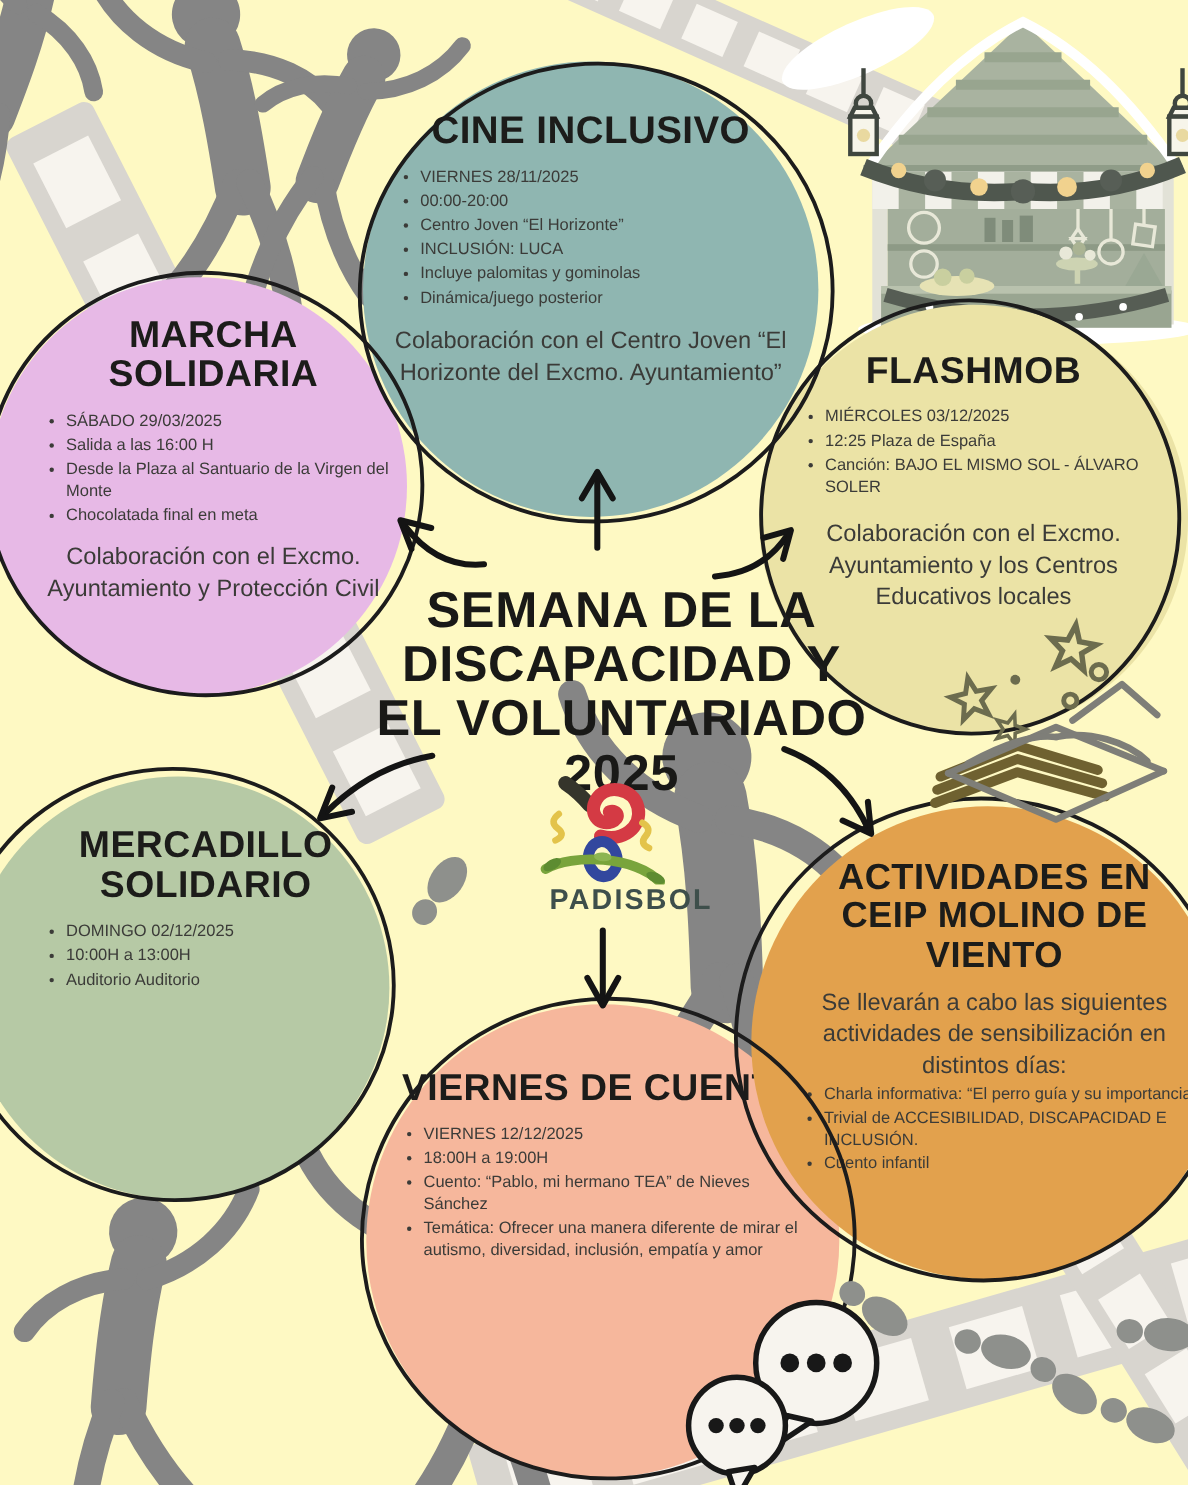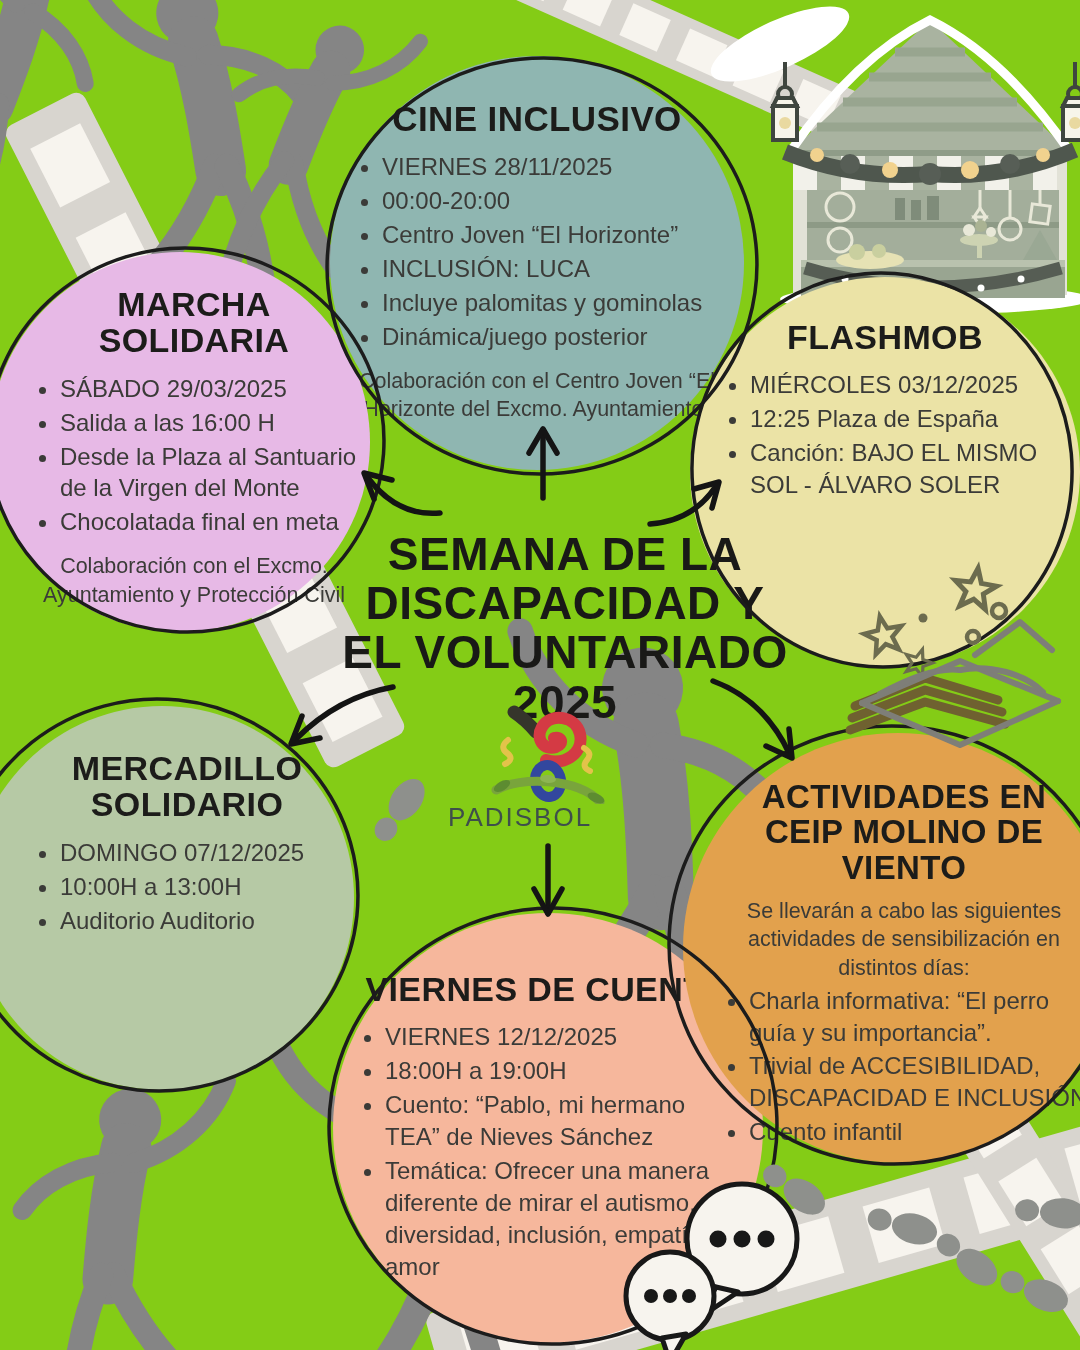--- a/index.html
+++ b/index.html
@@ -1,27 +1,27 @@
 <!DOCTYPE html>
 <html><head>
 <meta charset="utf-8">
 <style>
   html,body{margin:0;padding:0;background:#e8e6e0;}
   #poster{
     position:relative; width:1080px; height:1350px; overflow:hidden;
-    background:#84cc16;
+    background:#fef9c3;
     font-family:"Liberation Sans", sans-serif;
   }
   svg{display:block;}
   #deco-back{position:absolute;left:0;top:0;z-index:1;pointer-events:none;}
   #deco-front{position:absolute;left:0;top:0;z-index:4;pointer-events:none;}
 
   .node{position:absolute;border-radius:50%;z-index:2;box-sizing:border-box;}
   .node h2{margin:0;font-weight:800;font-size:34px;line-height:1.07;letter-spacing:.4px;color:#1c1c1a;text-align:center;}
-  .node ul{margin:14px auto 0;padding:0 0 0 26px;color:#3b3b38;font-size:24px;line-height:1.33;text-align:left;}
+  .node ul{margin:14px auto 0;padding:0 0 0 26px;color:#3b3b38;font-size:15px;line-height:1.33;text-align:left;}
   .node li{margin:2px 0;}
   .node .footer{margin:18px auto 0;font-size:21.5px;line-height:1.33;color:#3b3b38;text-align:center;}
   .node .intro{margin:10px auto 0;font-size:21.5px;line-height:1.33;color:#3b3b38;text-align:center;}
 
   #node-cine{left:330px;top:56px;width:414px;height:414px;padding-top:44px;}
   #node-cine h2{font-size:35px;}
   #node-cine ul{width:336px;}
   #node-cine .footer{width:368px;margin-top:14px;}
 
   #node-marcha{left:-10px;top:252px;width:380px;height:380px;padding:34px 16px 0 44px;}
@@ -43,22 +43,22 @@
   #node-actividades h2{font-size:33px;}
   #node-actividades .intro{width:356px;margin-top:12px;}
   #node-actividades ul{width:352px;margin-top:2px;}
 
   #center-title{
     position:absolute;left:300px;top:530px;width:530px;z-index:3;
     text-align:center;color:#191917;font-weight:800;font-size:46px;line-height:1.07;letter-spacing:.5px;
   }
   #logo{position:absolute;left:478px;top:686px;width:140px;height:118px;z-index:5;}
   #logo-text{
-    position:absolute;left:448px;top:802px;width:200px;z-index:5;text-align:left;
-    font-weight:400;font-size:26px;letter-spacing:2px;color:#3e4f4b;
+    position:absolute;left:448px;top:802px;width:200px;z-index:5;text-align:right;
+    font-weight:700;font-size:26px;letter-spacing:2px;color:#3e4f4b;
   }
 </style>
 </head>
 <body>
 
 <div id="poster">
 
   <svg id="deco-back" width="1080" height="1350" viewBox="0 0 1080 1350">
     <defs>
       <g id="strip">
@@ -191,26 +191,27 @@
     <div class="footer">Colaboración con el Excmo. Ayuntamiento y Protección Civil</div>
   </div>
 
   <div class="node" id="node-flashmob" style="background: rgb(235, 227, 166);">
     <h2>FLASHMOB</h2>
     <ul>
         <li>MIÉRCOLES 03/12/2025</li>
         <li>12:25 Plaza de España</li>
         <li>Canción: BAJO EL MISMO SOL - ÁLVARO SOLER</li>
       </ul>
+    <div class="footer">Colaboración con el Excmo. Ayuntamiento y los Centros Educativos locales</div>
   </div>
 
   <div class="node" id="node-mercadillo" style="background: rgb(182, 201, 165);">
     <h2>MERCADILLO SOLIDARIO</h2>
     <ul>
-        <li>DOMINGO 07/12/2025</li>
+        <li>DOMINGO 02/12/2025</li>
         <li>10:00H a 13:00H</li>
         <li>Auditorio Auditorio</li>
       </ul>
   </div>
 
   <div class="node" id="node-viernes" style="background: rgb(246, 183, 156);">
     <h2>VIERNES DE CUENTO</h2>
     <ul>
         <li>VIERNES 12/12/2025</li>
         <li>18:00H a 19:00H</li>

